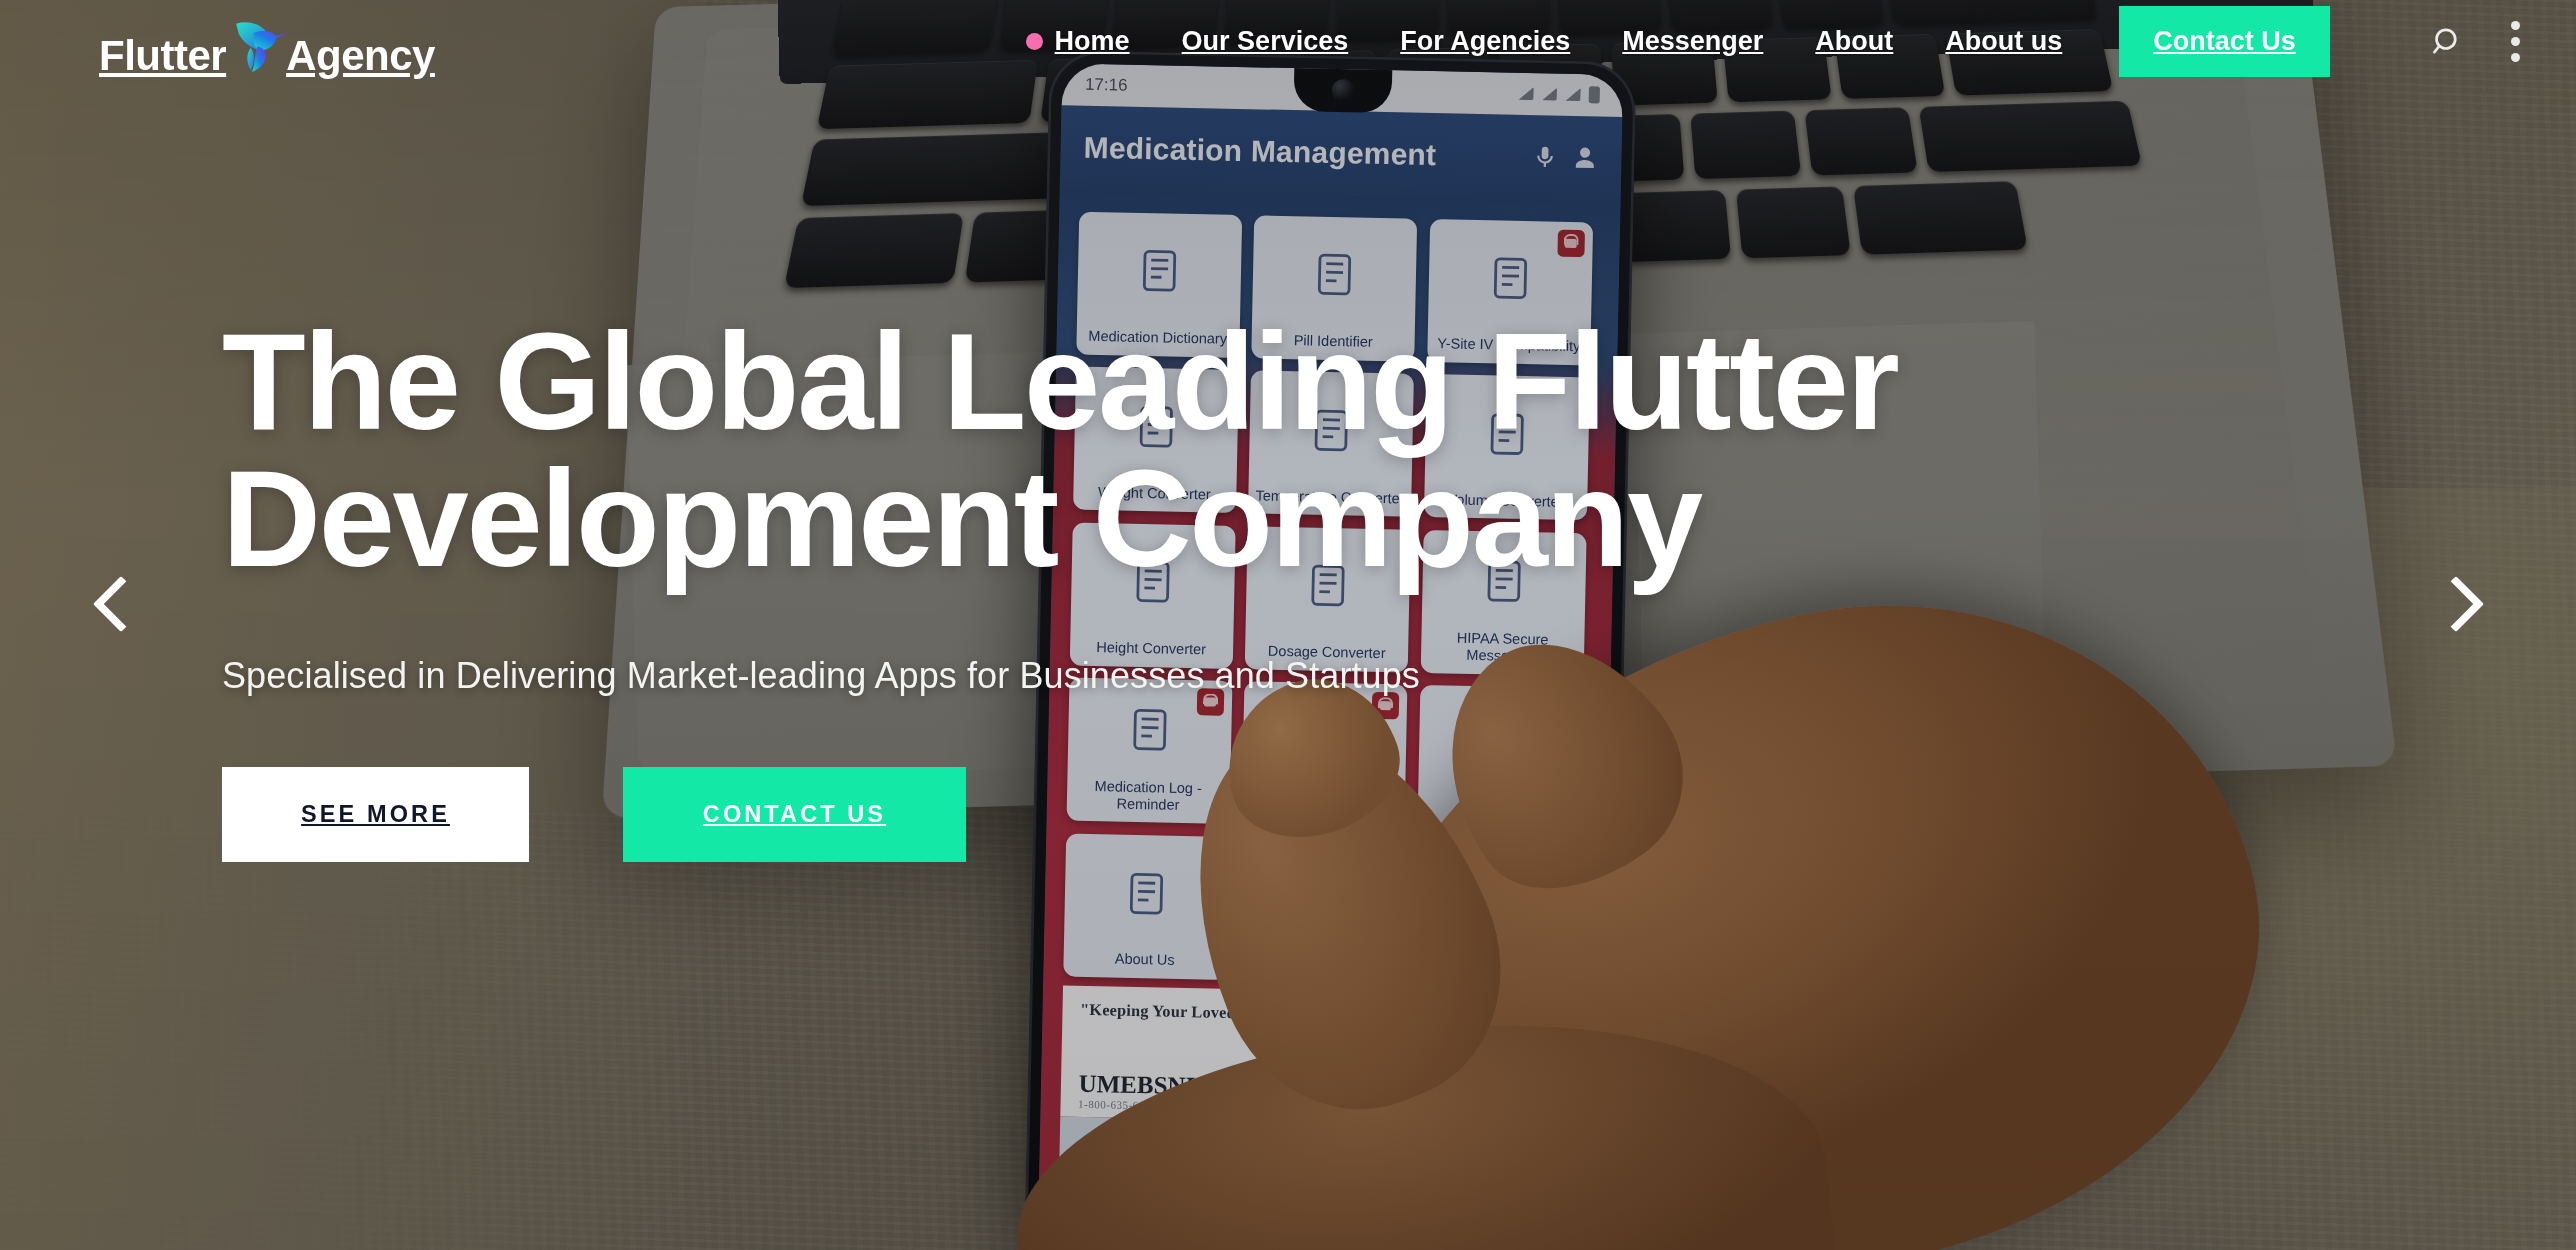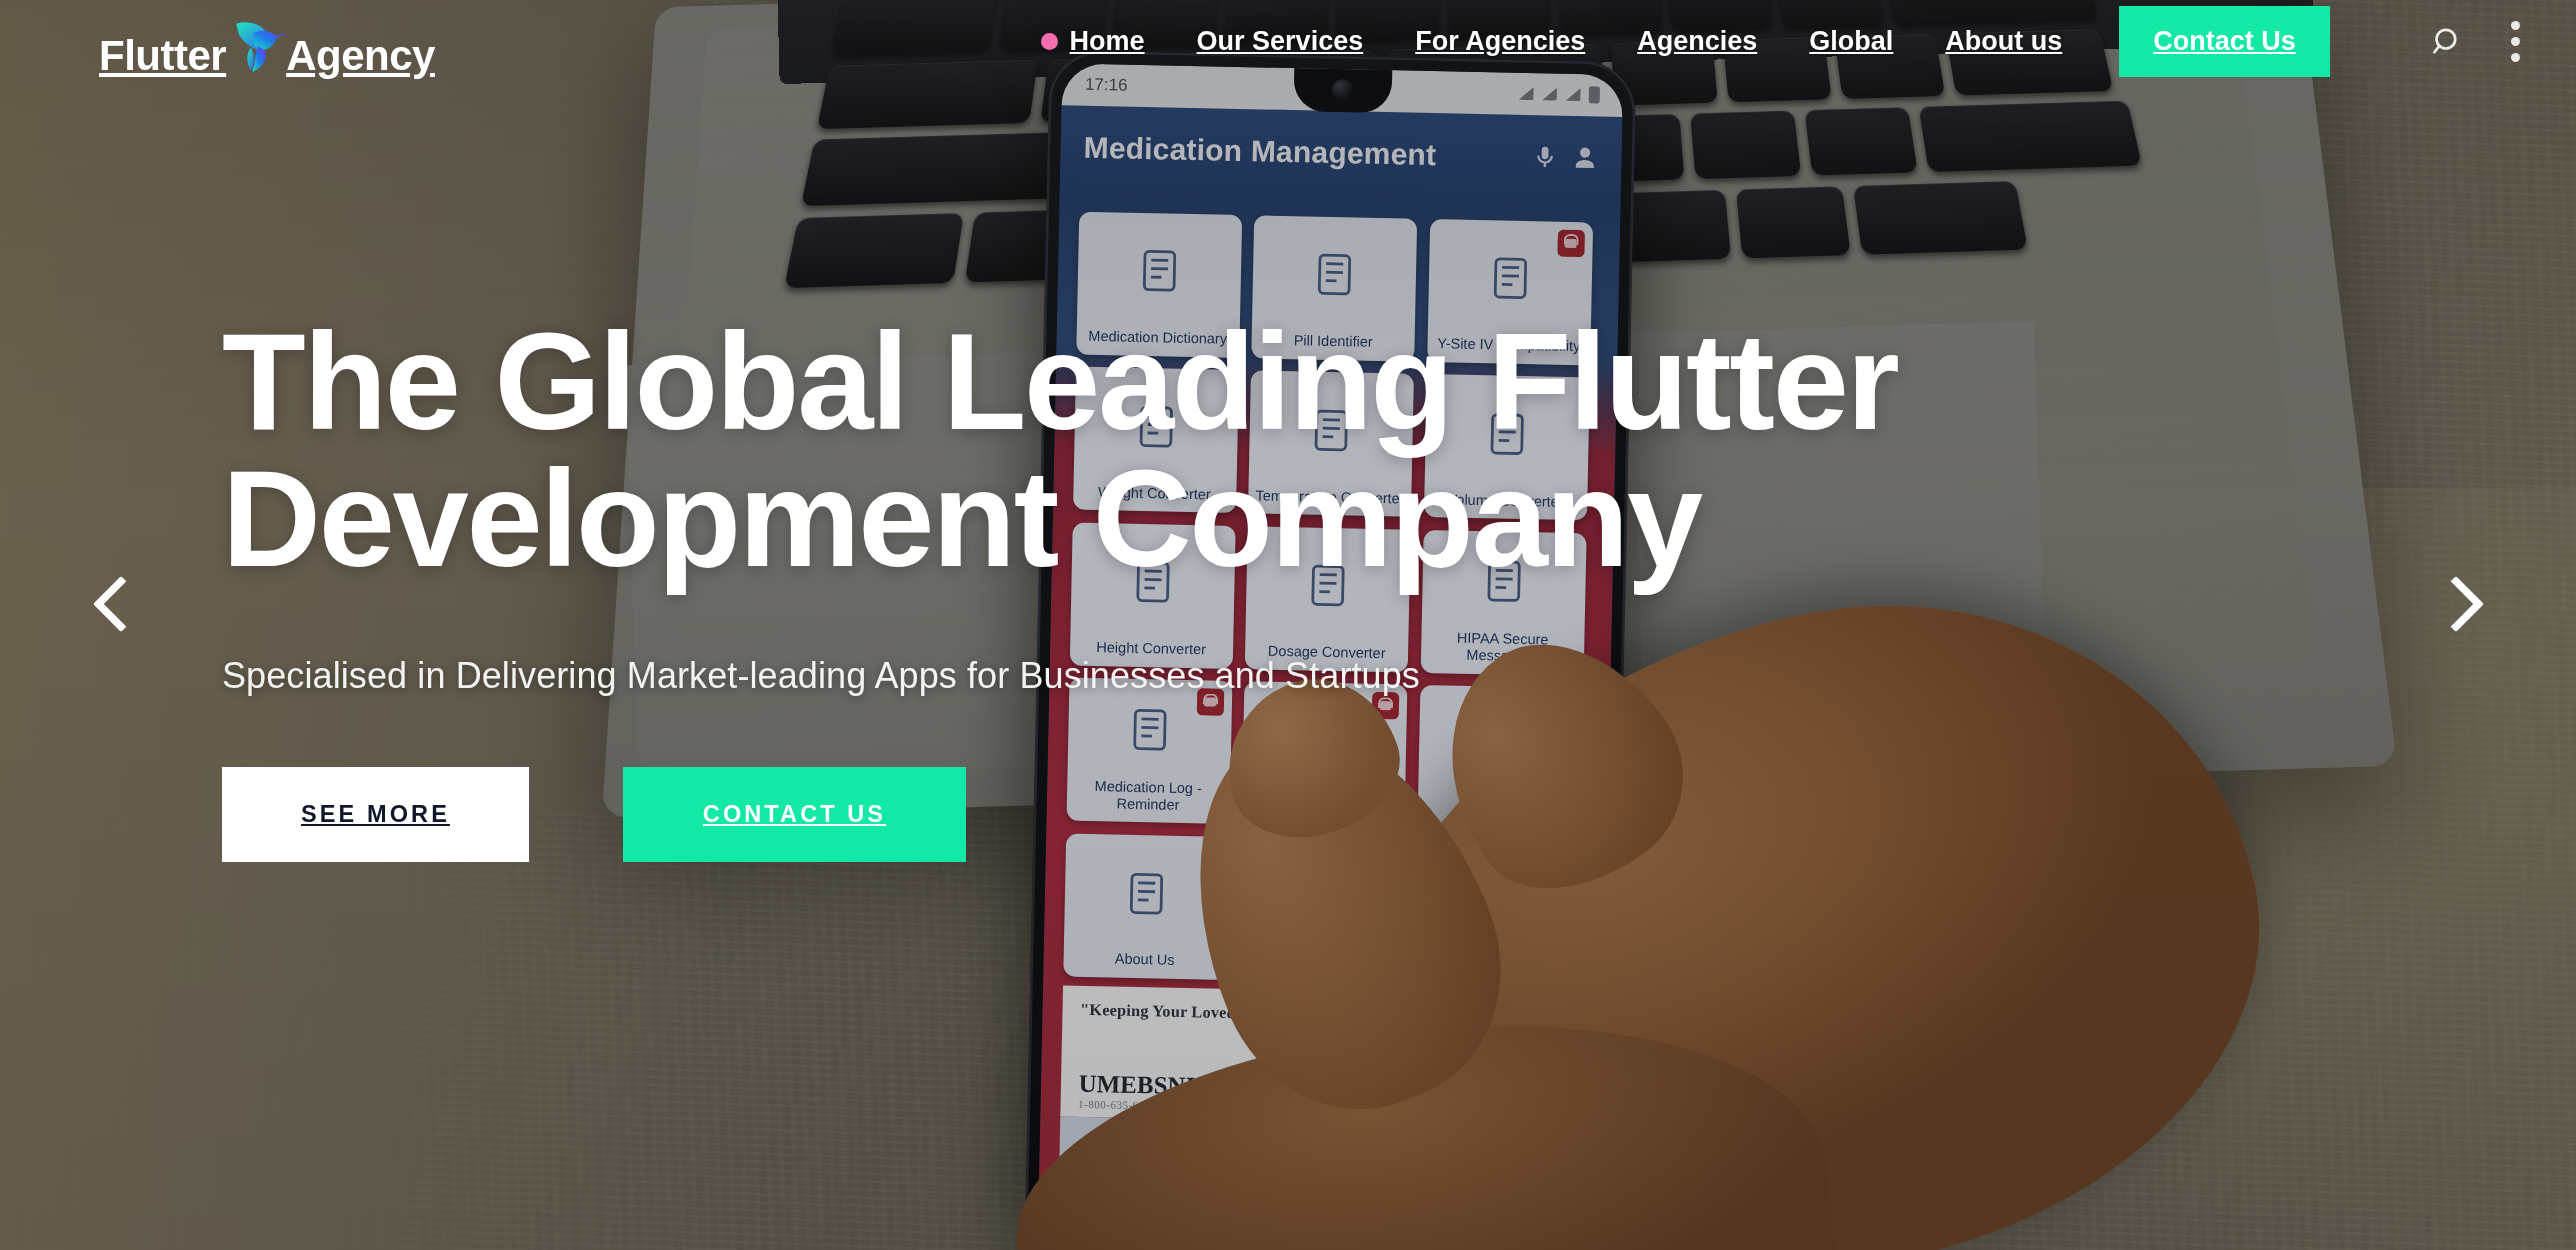--- a/index.html
+++ b/index.html
@@ -647,24 +647,24 @@
             <span class="dot" style="background: rgb(247, 110, 175);"></span>
             <span>Home</span>
           </a>
           <a class="nav-item" href="#">
             <span>Our Services</span>
           </a>
           <a class="nav-item" href="#">
             <span>For Agencies</span>
           </a>
           <a class="nav-item" href="#">
-            <span>Agencies</span>
+            <span>Messenger</span>
           </a>
           <a class="nav-item" href="#">
-            <span>Global</span>
+            <span>About</span>
           </a>
           <a class="nav-item" href="#">
             <span>About us</span>
           </a>
         </nav>
 
       <a class="cta-nav" href="#">Contact Us</a>
 
       <div class="hdr-tools">
         <svg class="search-icon" viewBox="0 0 24 24">

